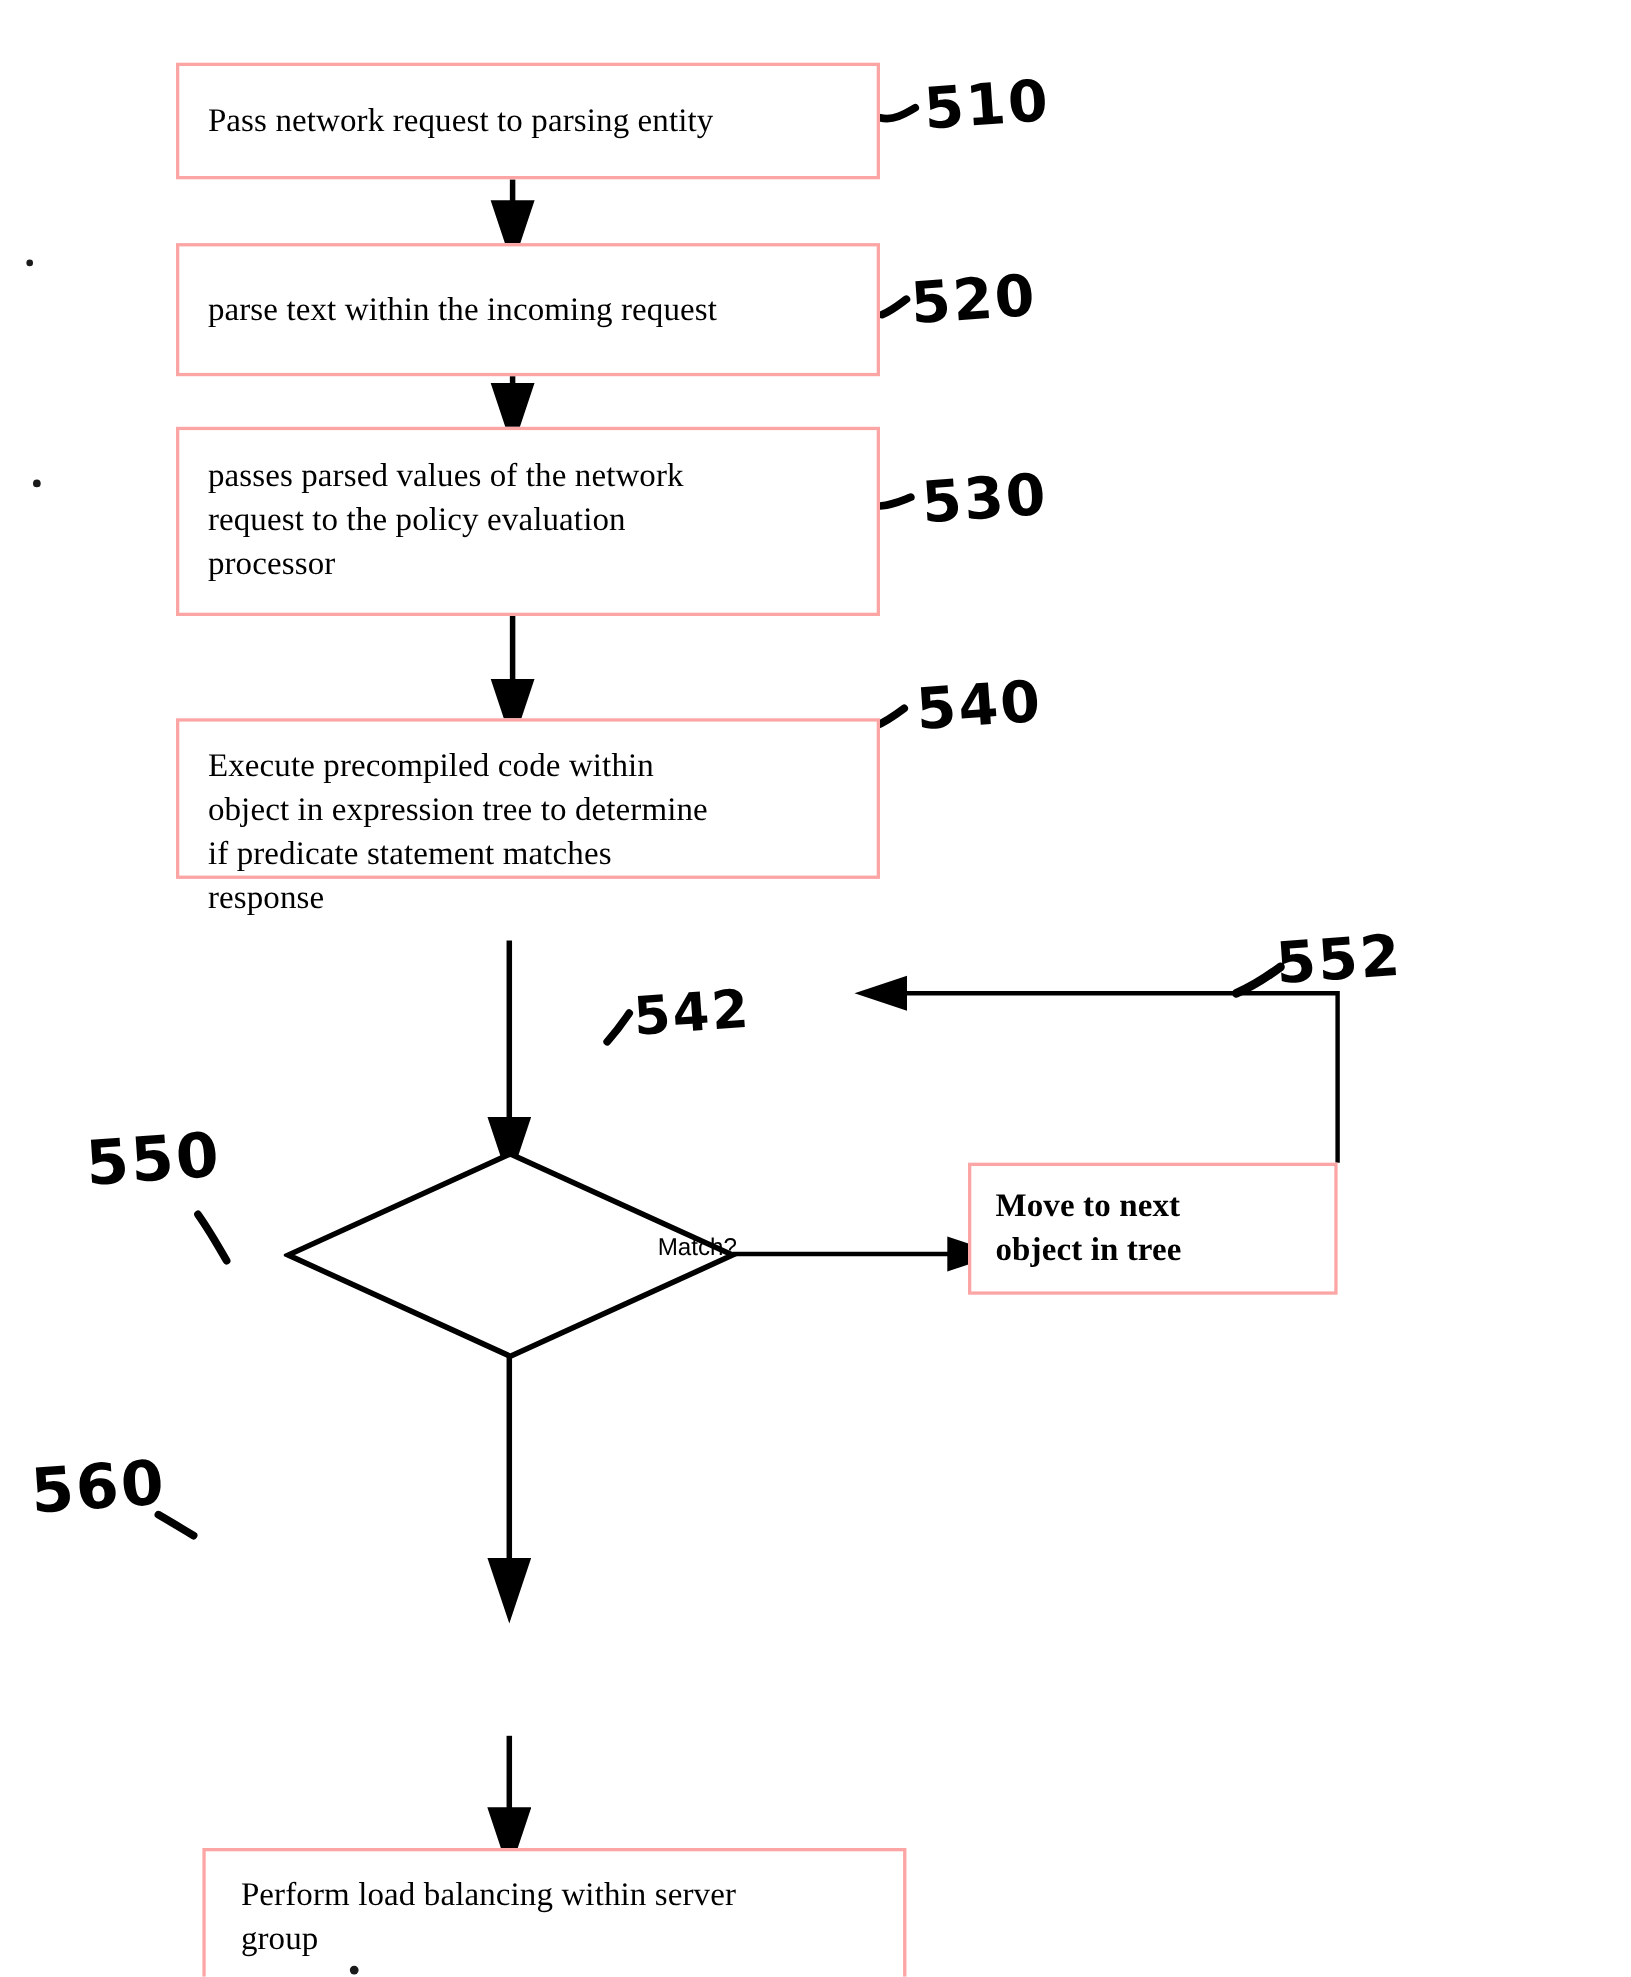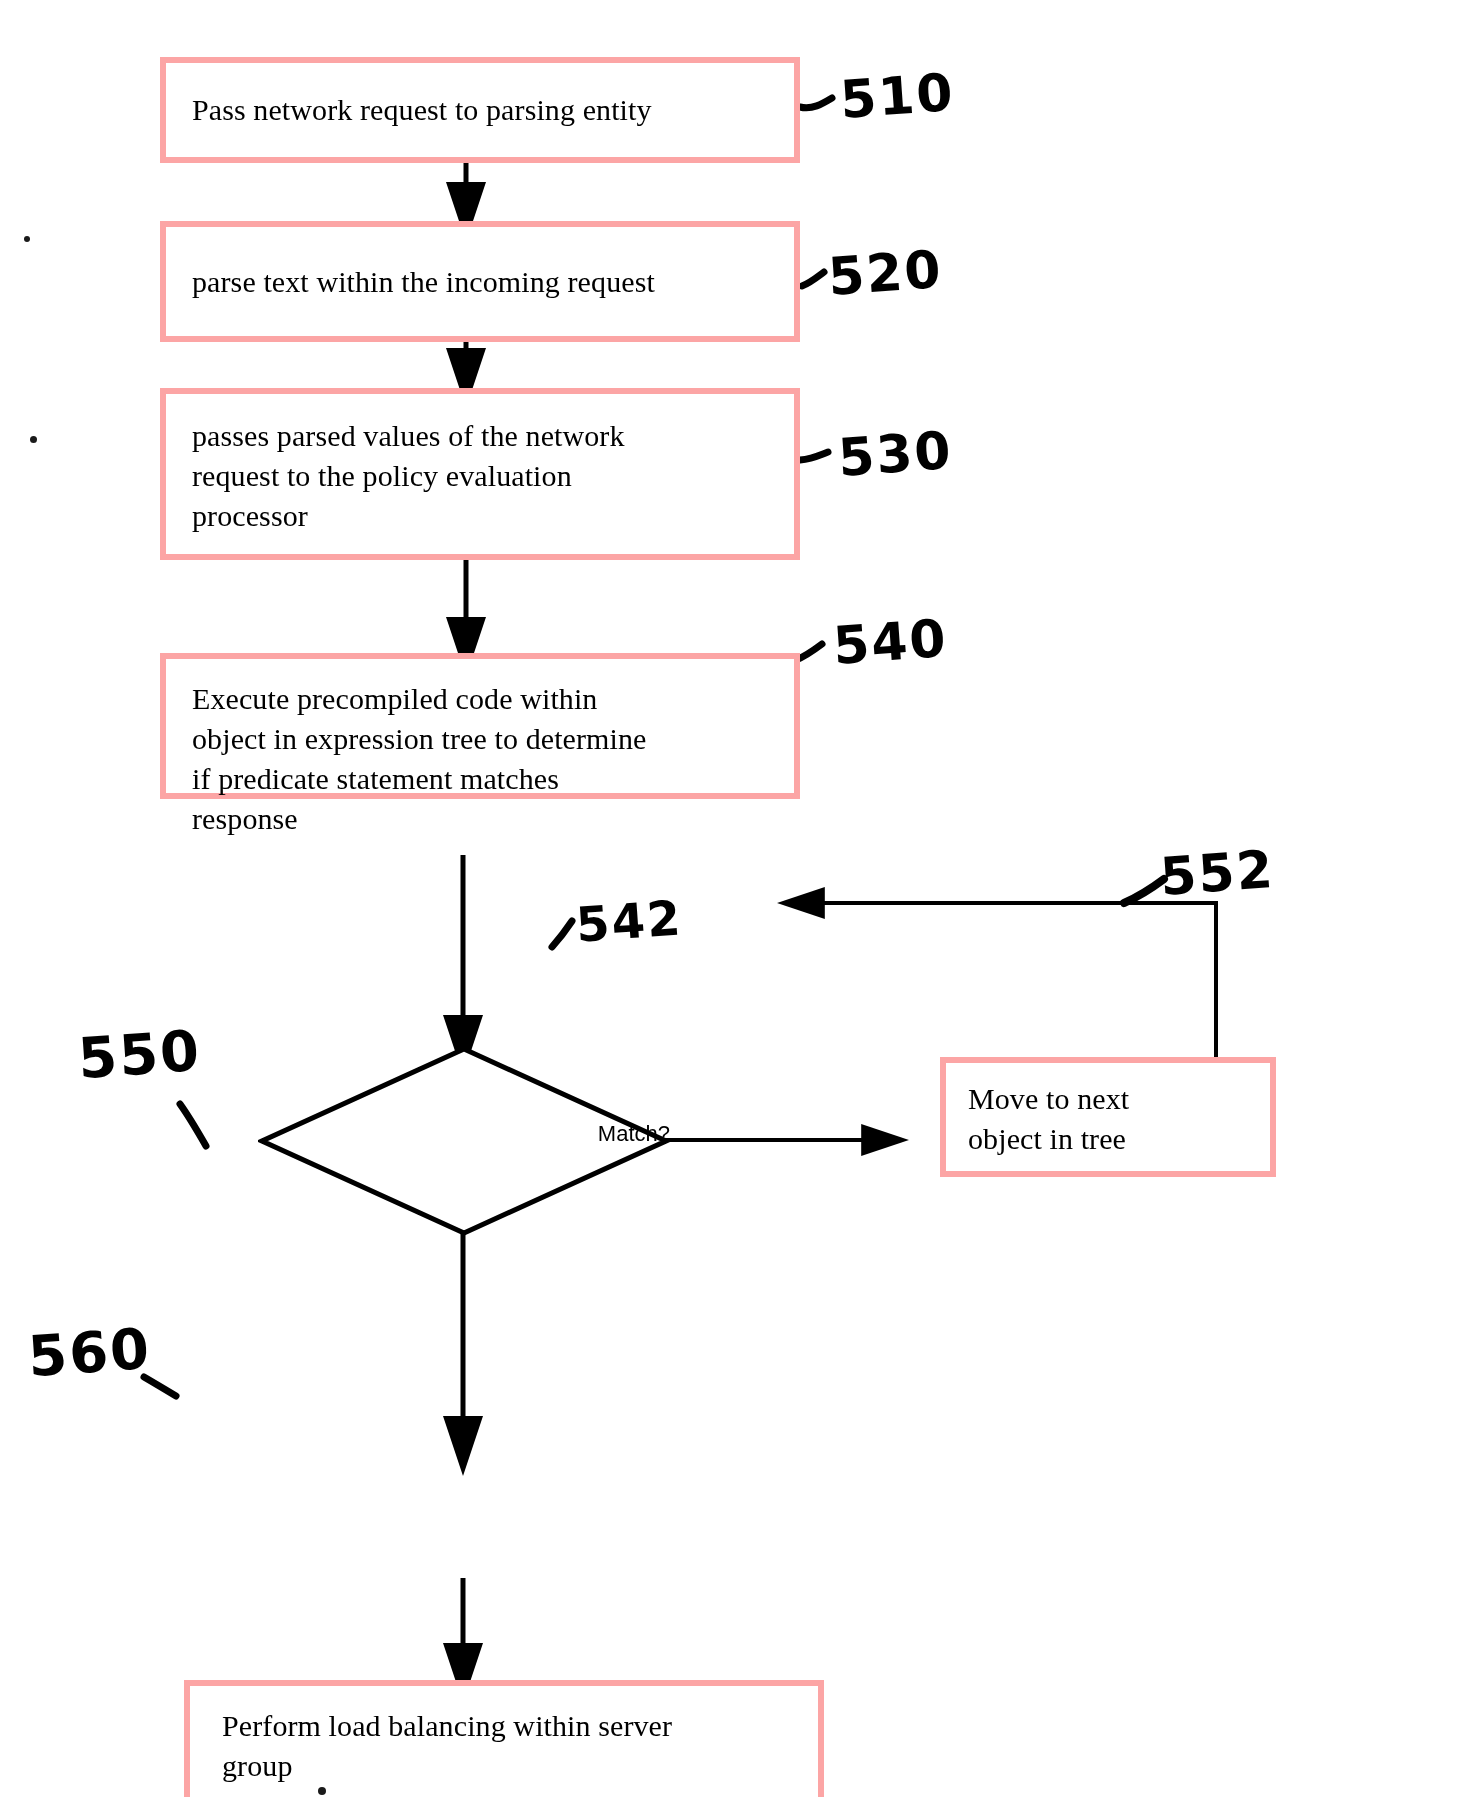--- a/index.html
+++ b/index.html
@@ -15,21 +15,21 @@
     position: relative;
     width: 1483px;
     height: 1797px;
     background: #ffffff;
     overflow: hidden;
   }
   
   .proc-box {
     position: absolute;
     box-sizing: border-box;
-    border: 6px solid #fca5a5;
+    border: 3px solid #fca5a5;
     background: #ffffff;
     display: flex;
     align-items: flex-start;
     padding: 14px 28px 10px 26px;
   }
   .proc-text {
     font-size: 30px;
     line-height: 1.33;
     font-family: "Liberation Serif", "DejaVu Serif", serif;
     white-space: pre-line;
@@ -141,21 +141,21 @@
   <div class="ref" style="left:833px; top:612px;">540</div>
 
   <div class="diamond-wrap" style="left:258px; top:1045px; width:412px; height:192px;">
     <svg width="412" height="192" viewBox="0 0 412 192" xmlns="http://www.w3.org/2000/svg">
       <polygon points="206,4 408,96 206,188 4,96" fill="#ffffff" stroke="#000" stroke-width="5"></polygon>
     </svg>
     <div class="diamond-label" style="top:76px; left:0;">Match?</div>
   </div>
   <div class="ref" style="left:576px; top:893px; font-size:48px;">542</div>
 
-  <div class="proc-box" style="left:940px; top:1057px; width:336px; height:120px; padding-top:16px; padding-left:22px;">
+  <div class="proc-box" style="left:880px; top:1057px; width:336px; height:120px; padding-top:16px; padding-left:22px;font-weight:bold;">
     <div class="proc-text">Move to next
 object in tree</div>
   </div>
   <div class="ref" style="left:1160px; top:843px;">552</div>
 
   <div class="ref" style="left:78px; top:1022px; font-size:56px;">550</div>
 
   <div class="proc-box" style="left:184px; top:1680px; width:640px; height:131px; padding-top:20px; padding-left:32px;">
     <div class="proc-text">Perform load balancing within server
 group</div>

